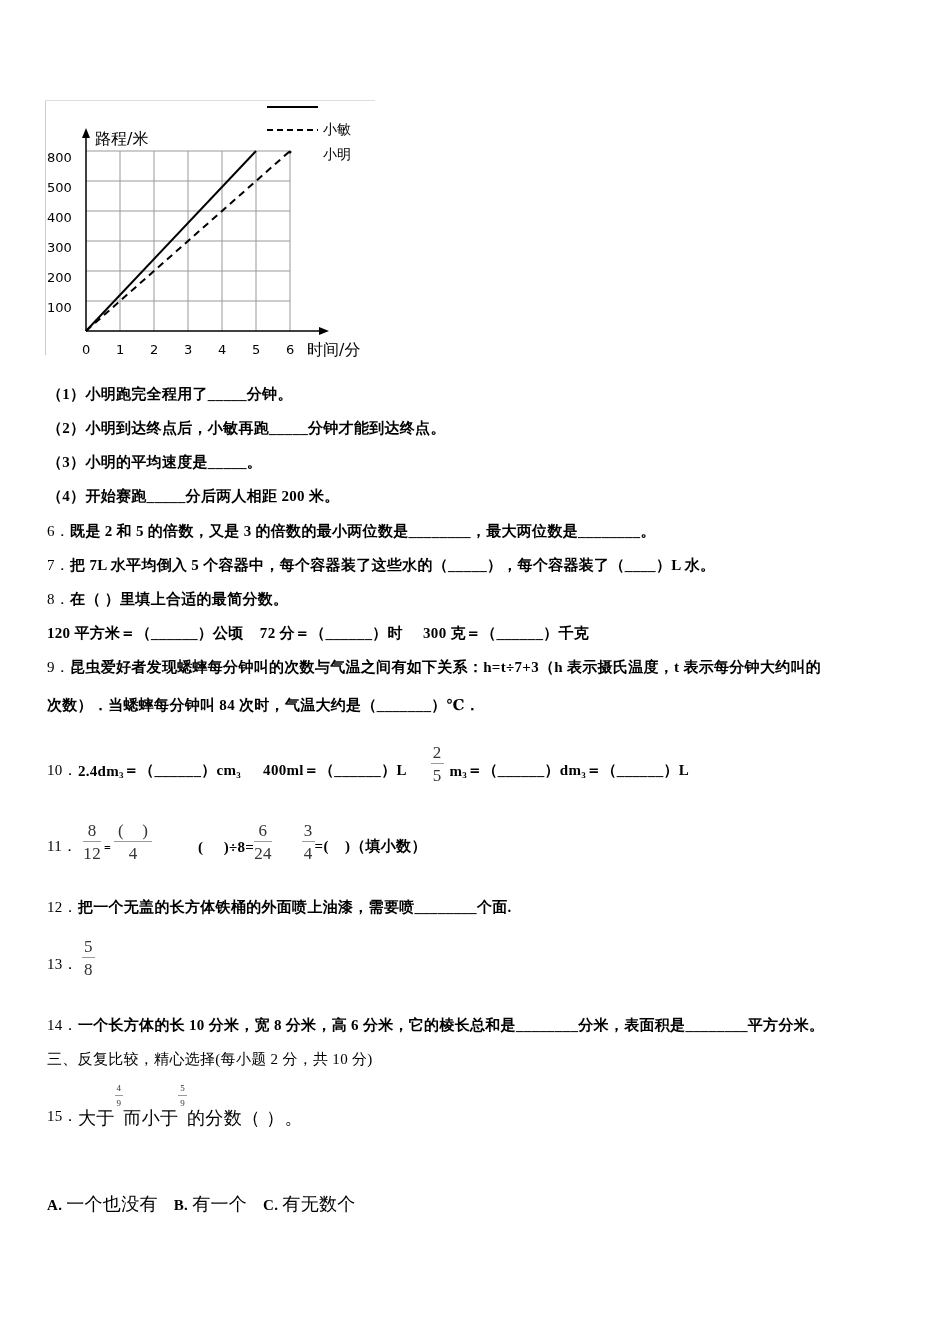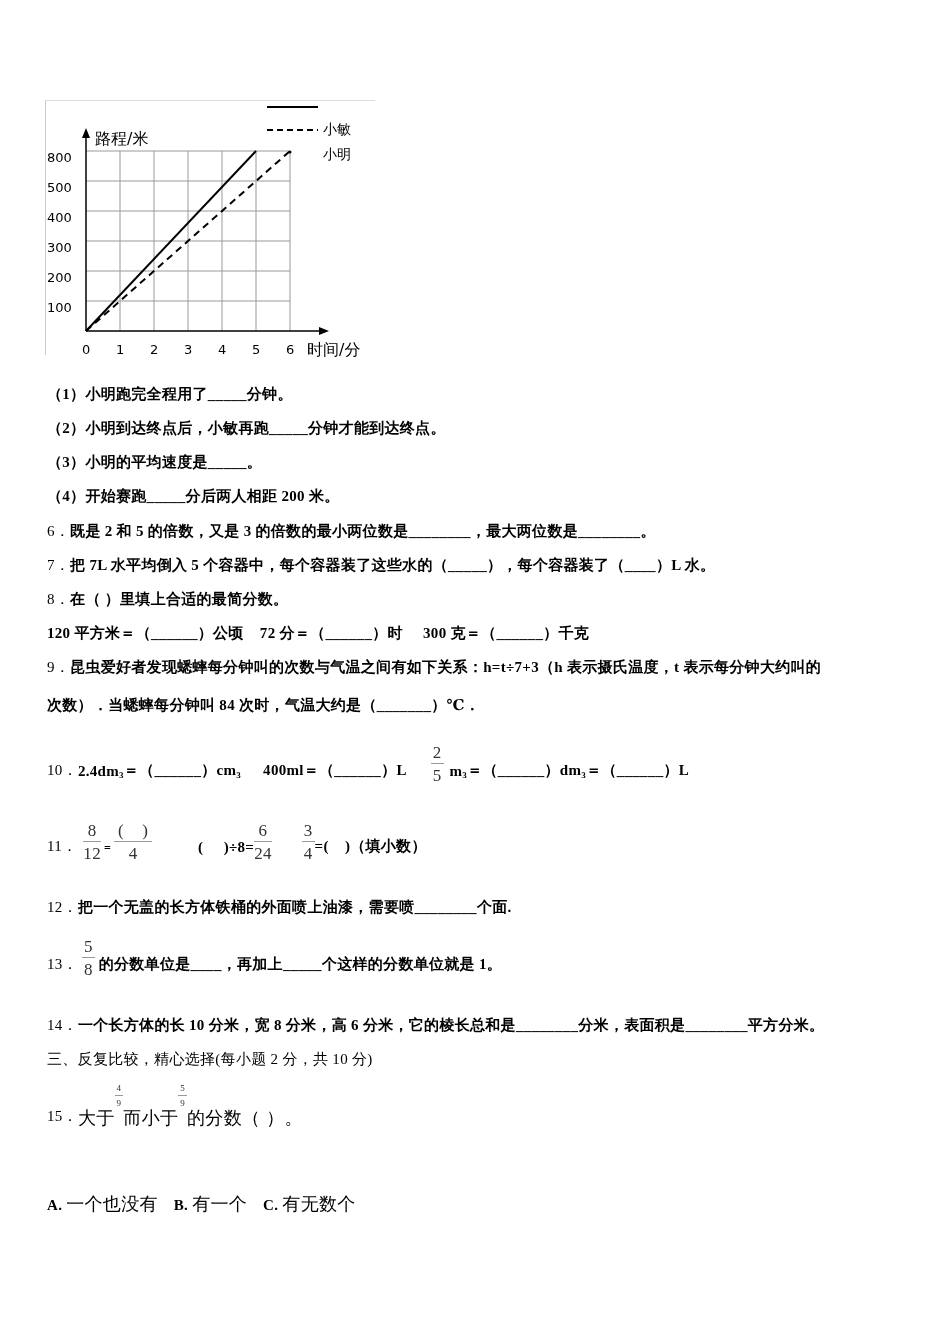--- a/index.html
+++ b/index.html
@@ -140,21 +140,20 @@
 <div class="line" style="top:898px">
   <span class="num">12．</span><span>把一个无盖的长方体铁桶的外面喷上油漆，需要喷________个面.</span>
 </div>
 
 <div class="line" style="top:930px;height:48px;display:flex;align-items:flex-end;">
   <span class="num" style="padding-bottom:4px">13．</span>
   <span class="frac" style="font-size:17px;margin:0 4px">
       <span class="n">5</span>
       <span class="d">8</span>
     </span>
-  <span style="padding-bottom:4px">的分数单位是____，再加上_____个这样的分数单位就是 1。</span>
 </div>
 
 <div class="line" style="top:1016px">
   <span class="num">14．</span><span>一个长方体的长 10 分米，宽 8 分米，高 6 分米，它的棱长总和是________分米，表面积是________平方分米。</span>
 </div>
 
 <div class="line" style="top:1050px;font-weight:normal">三、反复比较，精心选择(每小题 2 分，共 10 分)</div>
 
 <div class="line" style="top:1080px;height:50px;display:flex;align-items:flex-end;">
   <span class="num" style="padding-bottom:4px">15．</span>

